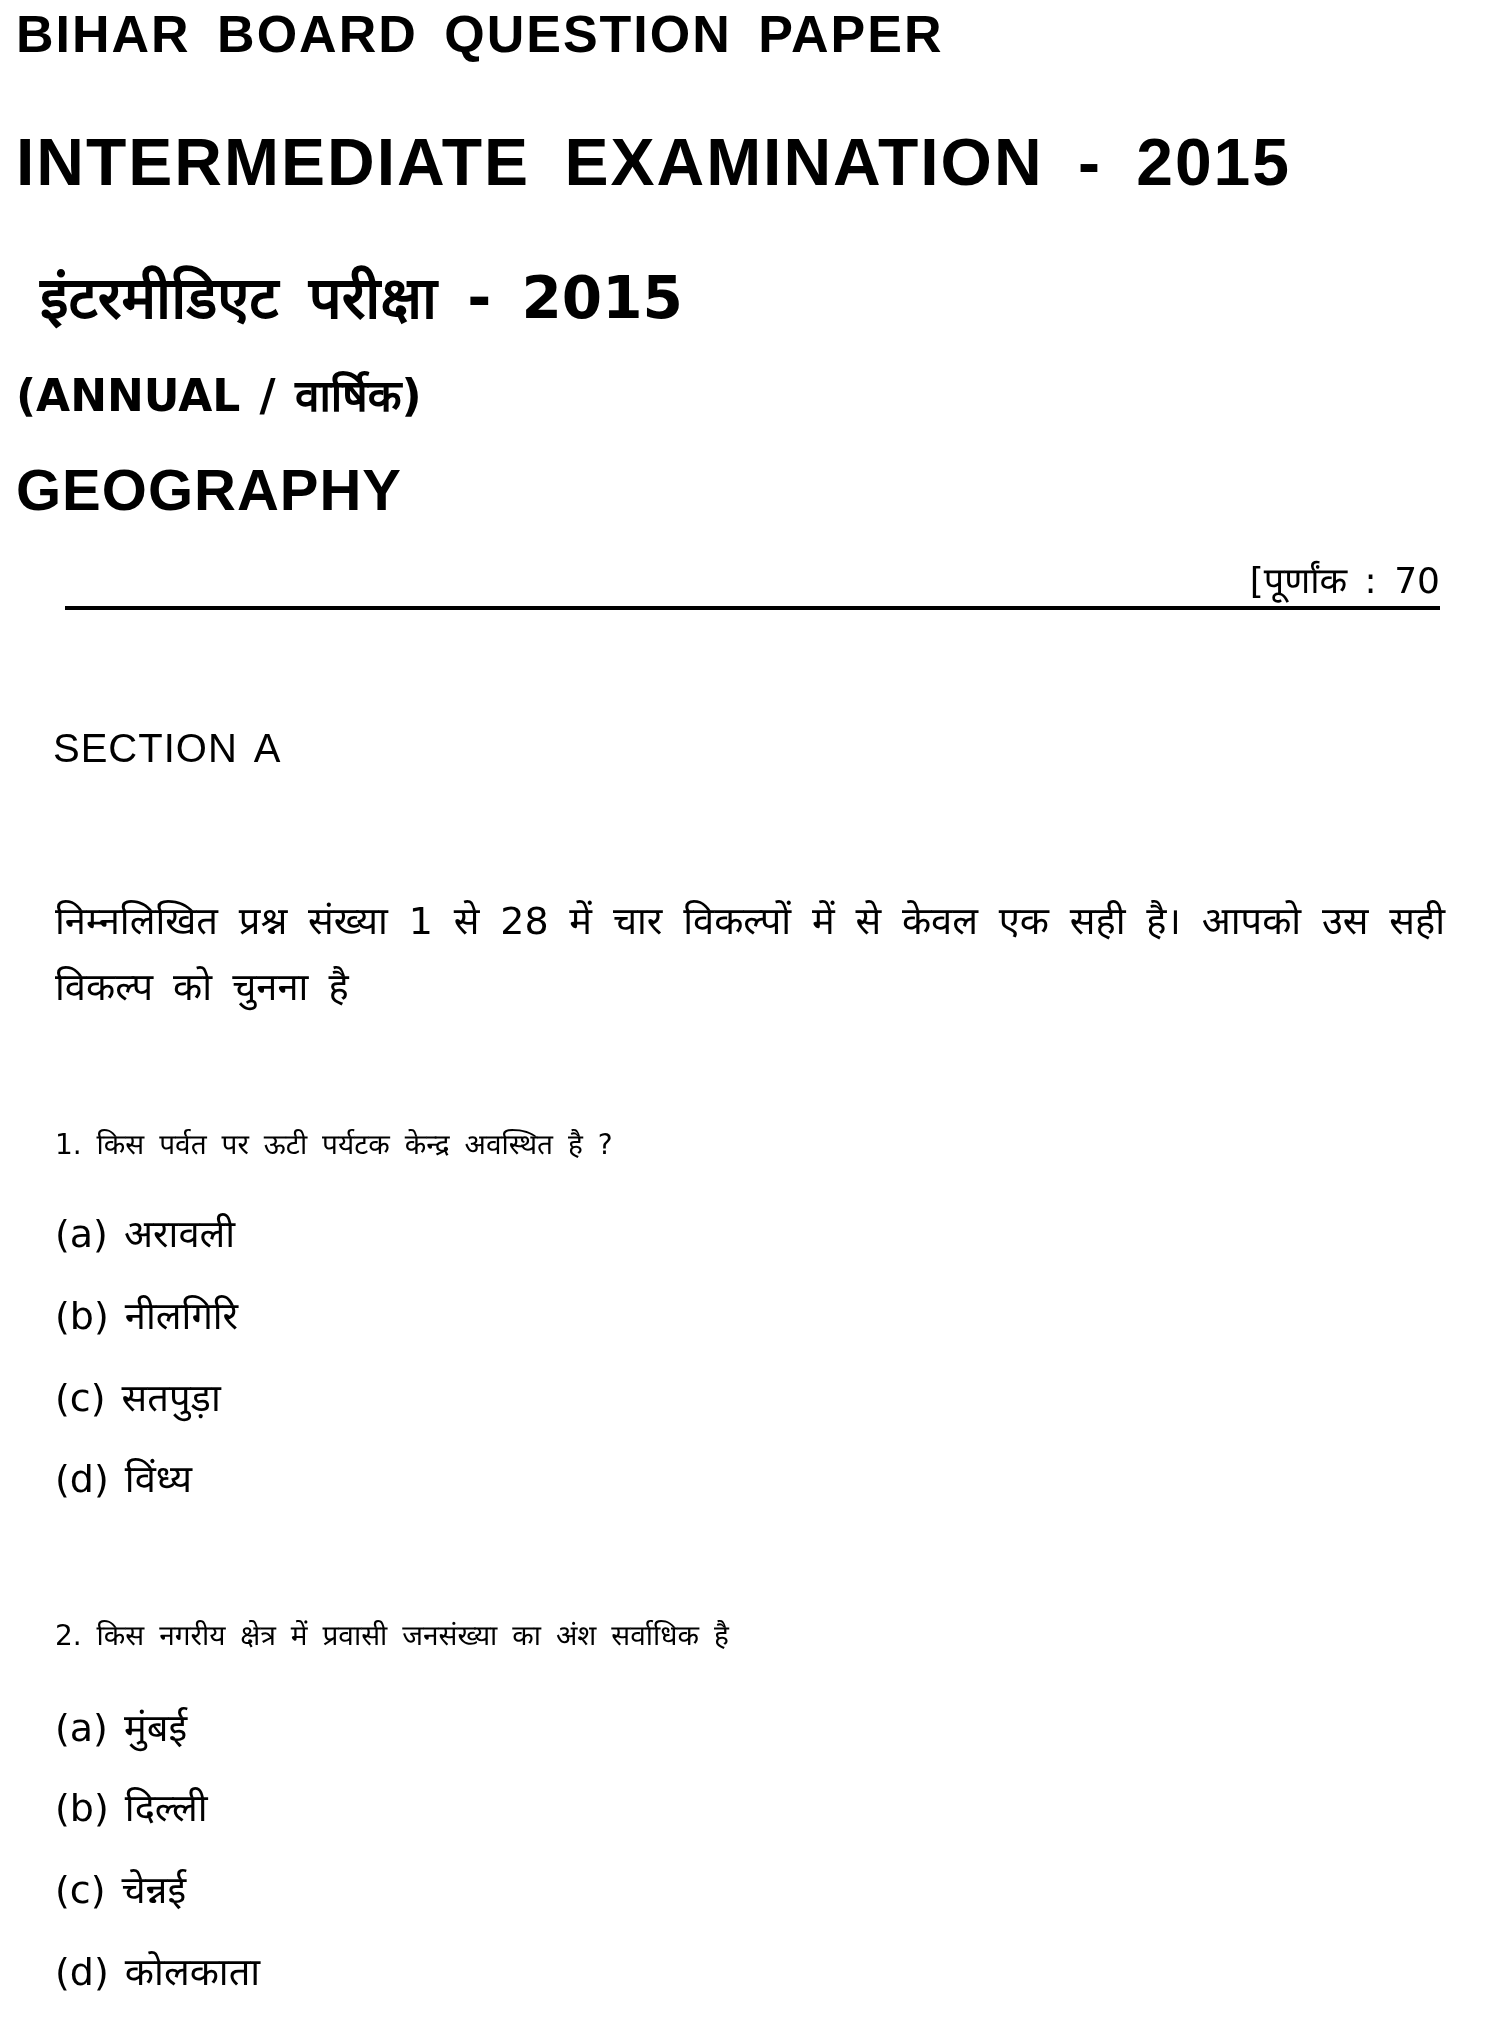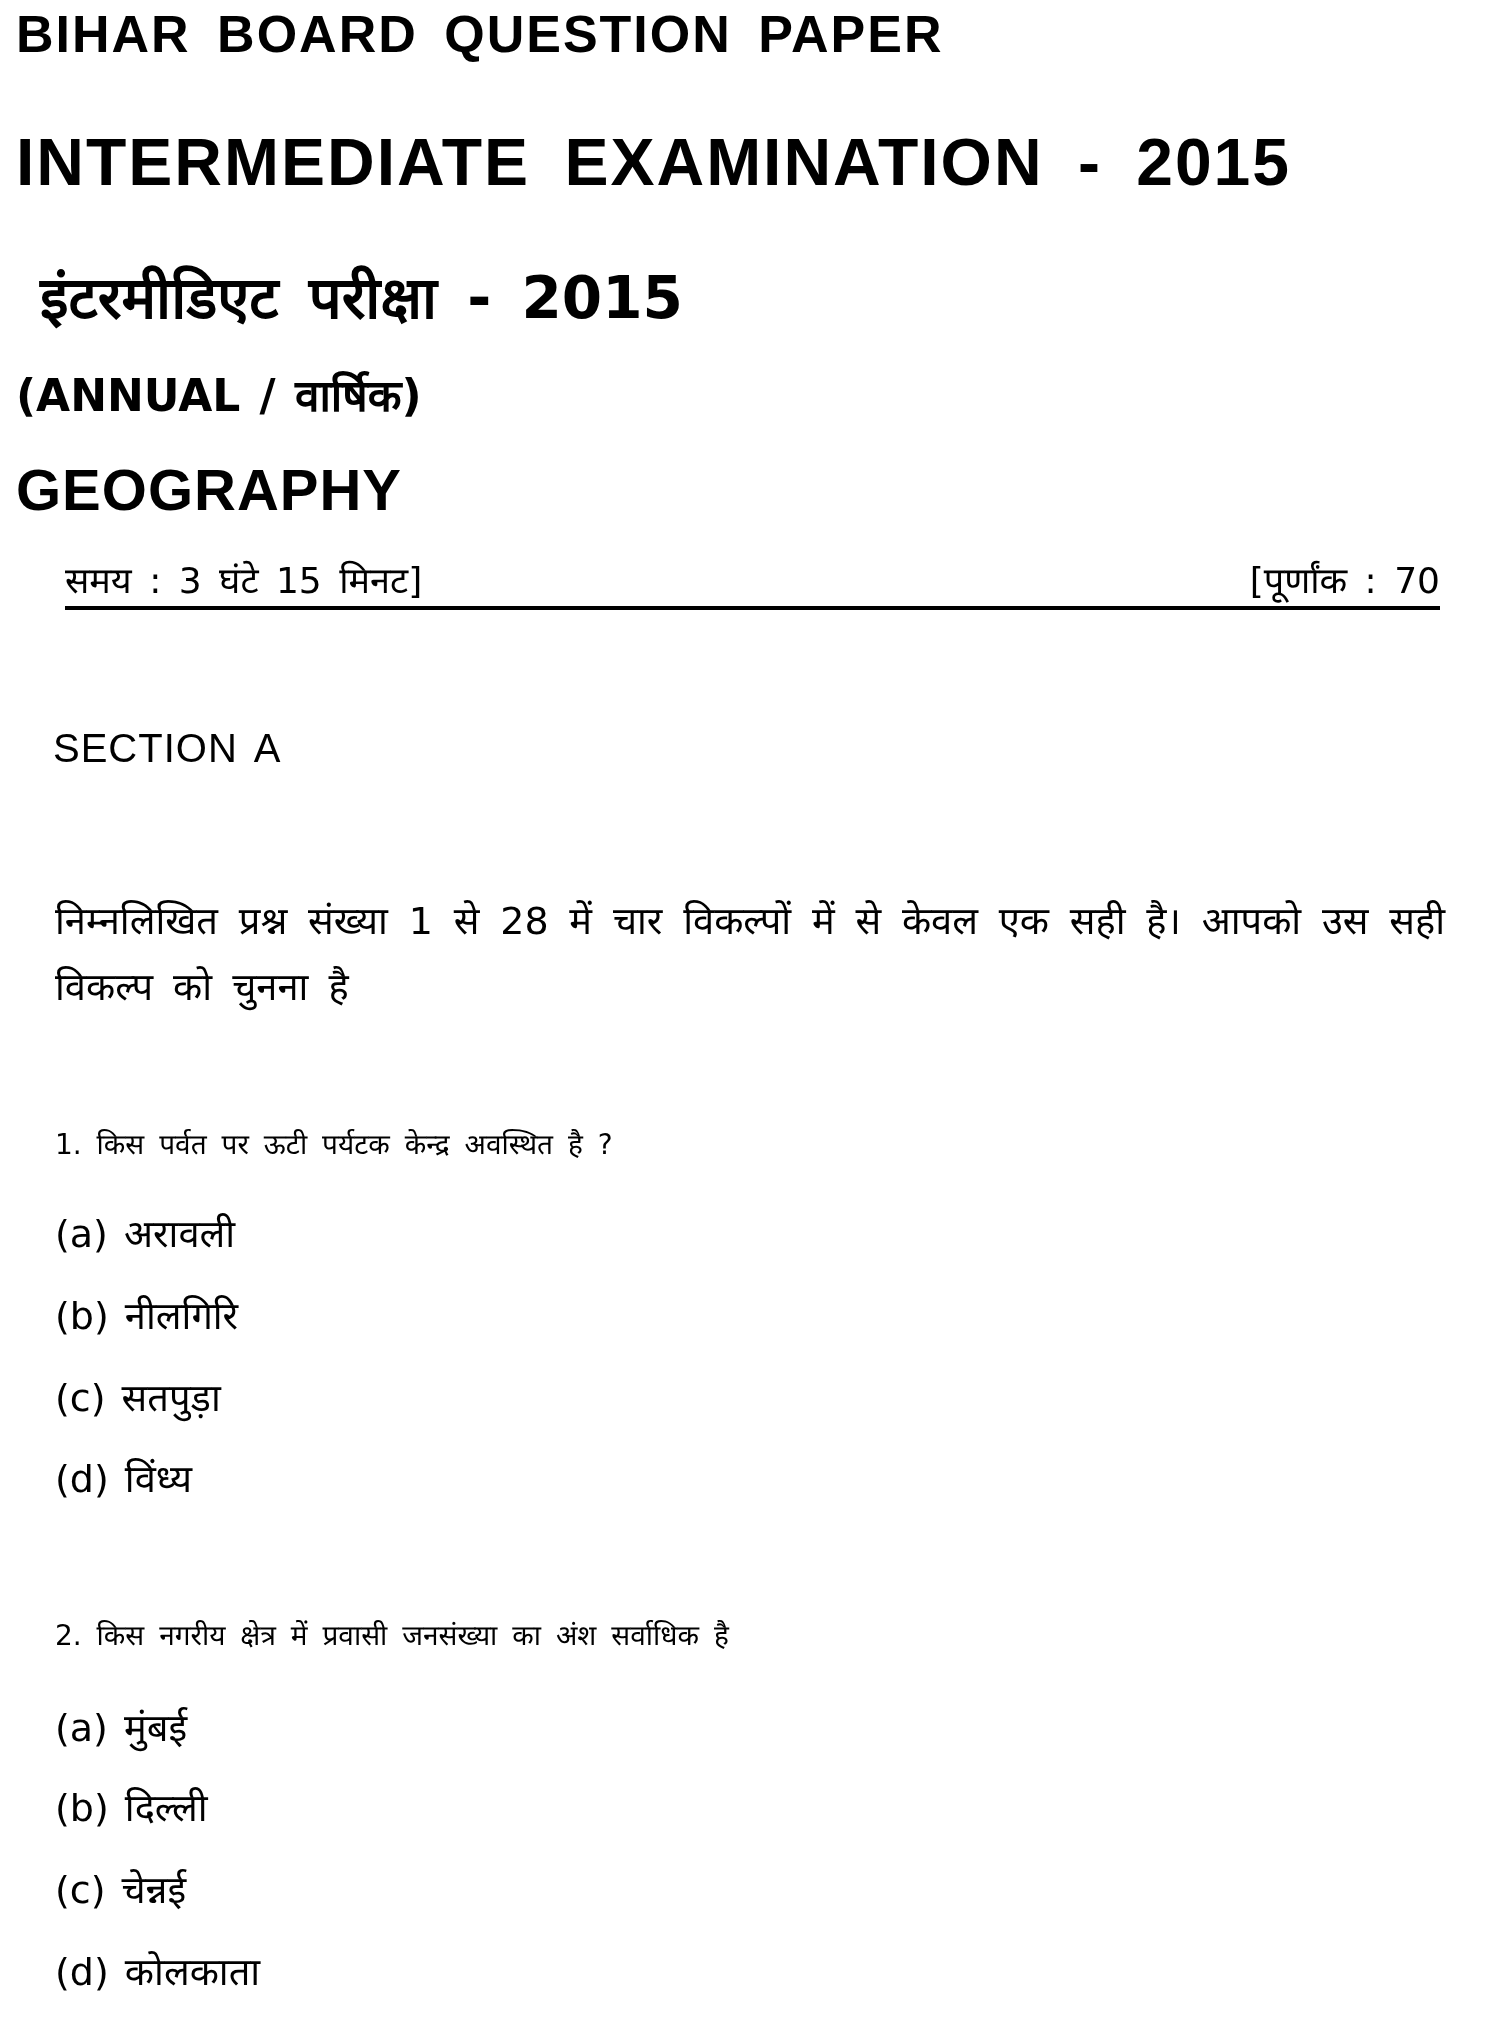--- a/index.html
+++ b/index.html
@@ -28,21 +28,20 @@
 <body>
 
 <div>
   <div class="abs h1">BIHAR BOARD QUESTION PAPER</div>
   <div class="abs h2">INTERMEDIATE EXAMINATION - 2015</div>
   <div class="abs h3">इंटरमीडिएट परीक्षा - 2015</div>
   <div class="abs h4">(ANNUAL / वार्षिक)</div>
   <div class="abs h5">GEOGRAPHY</div>
 
   <div class="meta-row">
-    <span class="meta-left">समय : 3 घंटे 15 मिनट]</span>
     <span class="meta-right">[पूर्णांक : 70</span>
   </div>
 
   <div class="abs section">SECTION A</div>
 
   <div class="instr">निम्नलिखित प्रश्न संख्या 1 से 28 में चार विकल्पों में से केवल एक सही है। आपको उस सही विकल्प को चुनना है</div>
 
   <div>
     <div class="q" style="top:1124px">1. किस पर्वत पर ऊटी पर्यटक केन्द्र अवस्थित है ?</div>
     <div class="opt" style="top:1206px">(a) अरावली</div>

